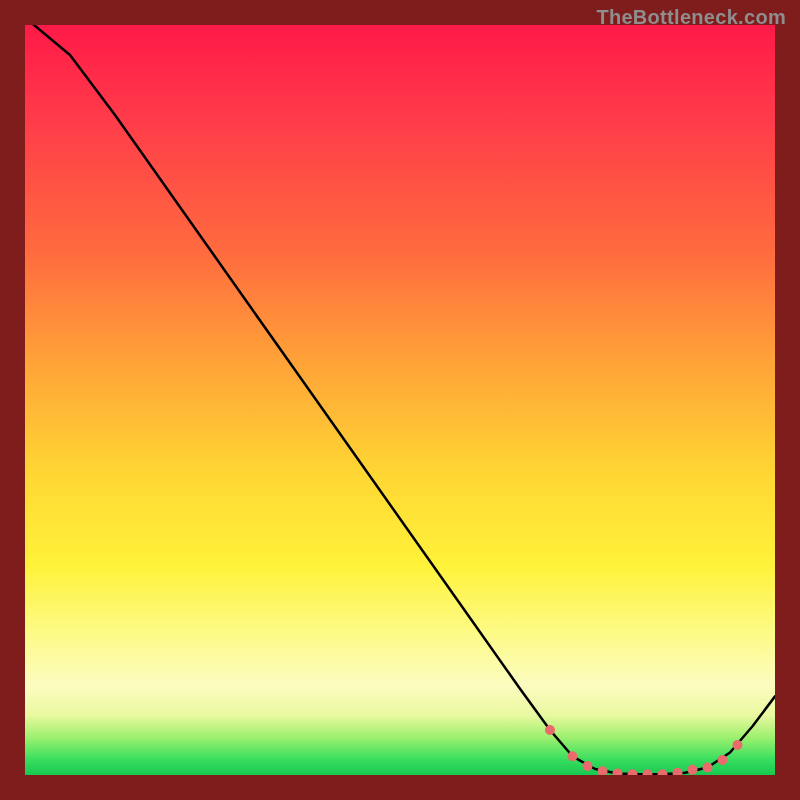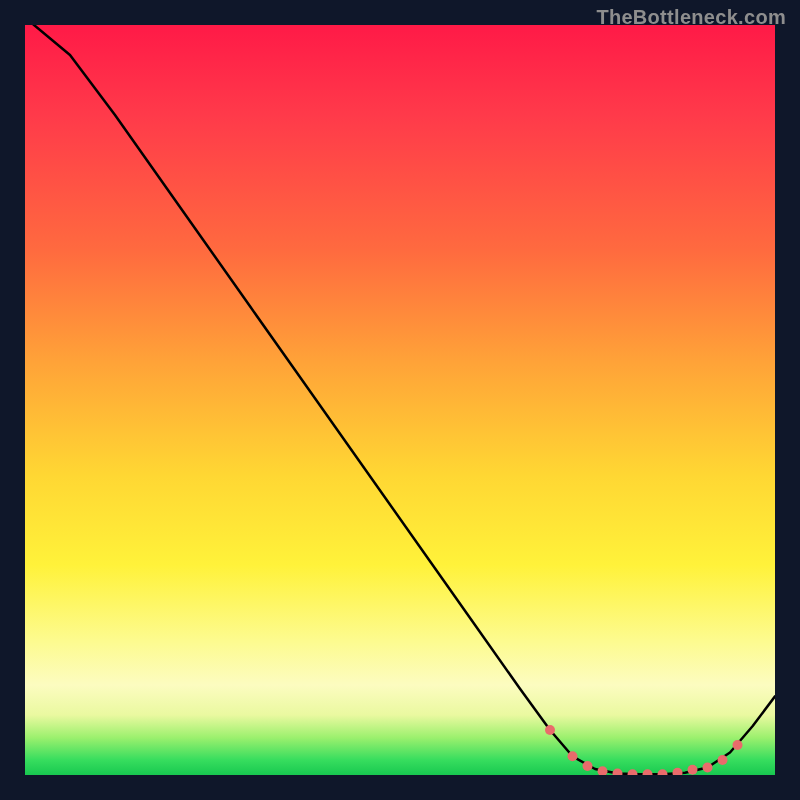--- a/index.html
+++ b/index.html
@@ -8,21 +8,21 @@
     width: 800px;
     height: 800px;
     background: #000;
     overflow: hidden;
     font-family: Arial, Helvetica, sans-serif;
   }
   .frame {
     position: relative;
     width: 800px;
     height: 800px;
-    background: #0f172a;
+    background: #7f1d1d;
   }
   .watermark {
     position: absolute;
     top: 6px;
     right: 14px;
     color: #8e8e8e;
     font-size: 20px;
     font-weight: 600;
     letter-spacing: 0.3px;
     z-index: 50;

